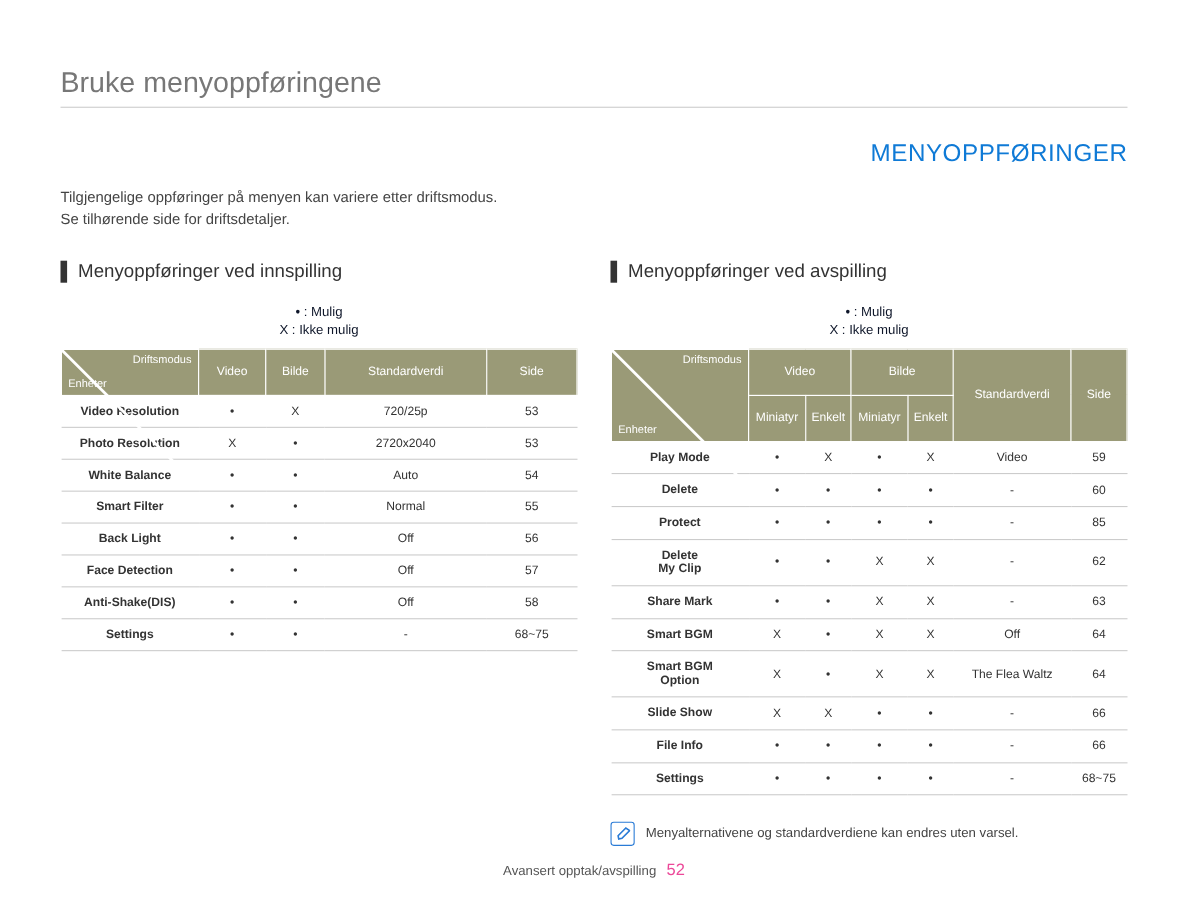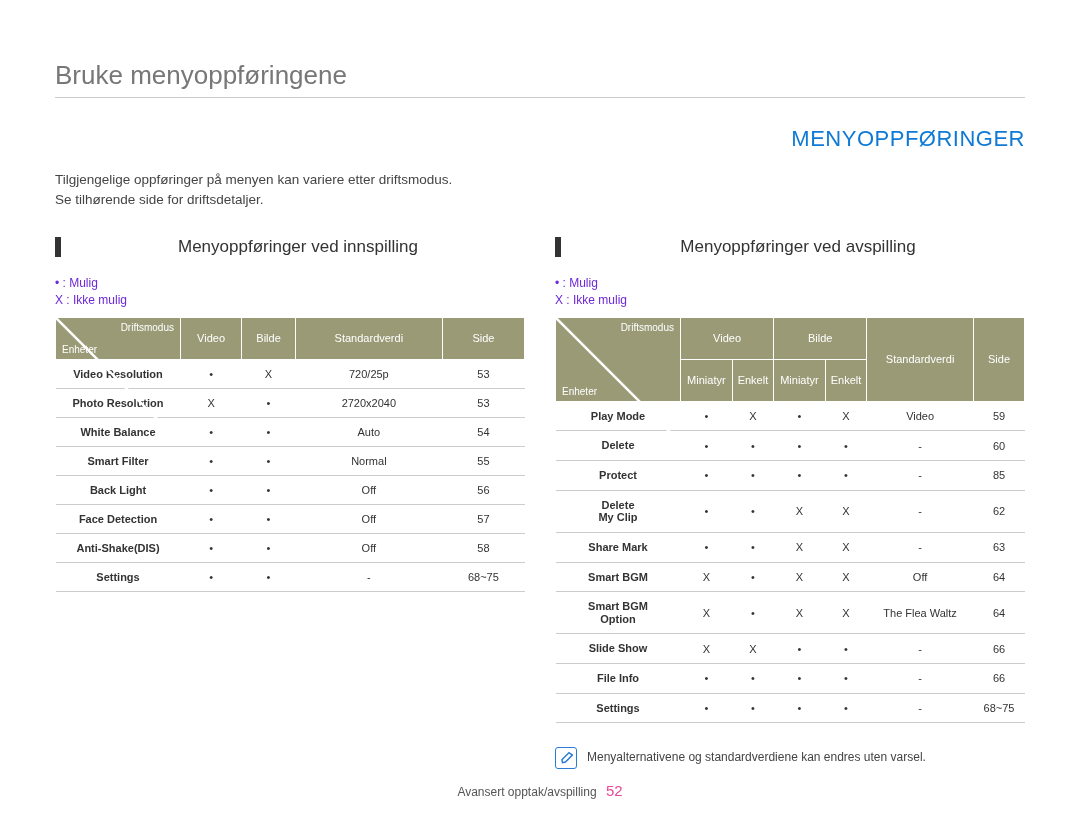--- a/index.html
+++ b/index.html
@@ -39,26 +39,25 @@
     gap: 30px;
   }
   .col { flex: 1; }
   .subsection-title {
     font-size: 17px;
     color: #333;
     border-left: 6px solid #333;
     padding-left: 10px;
     margin-bottom: 18px;
     font-weight: 400;
+  }
+  .legend {
     text-align: center;
-  }
-  .legend {
-    text-align: left;
     font-size: 12px;
-    color: #6d28d9;
+    color: #0f172a;
     line-height: 1.4;
     margin-bottom: 8px;
   }
   table {
     border-collapse: collapse;
     width: 100%;
     font-size: 11px;
   }
   thead th {
     background: #9a9a77;

